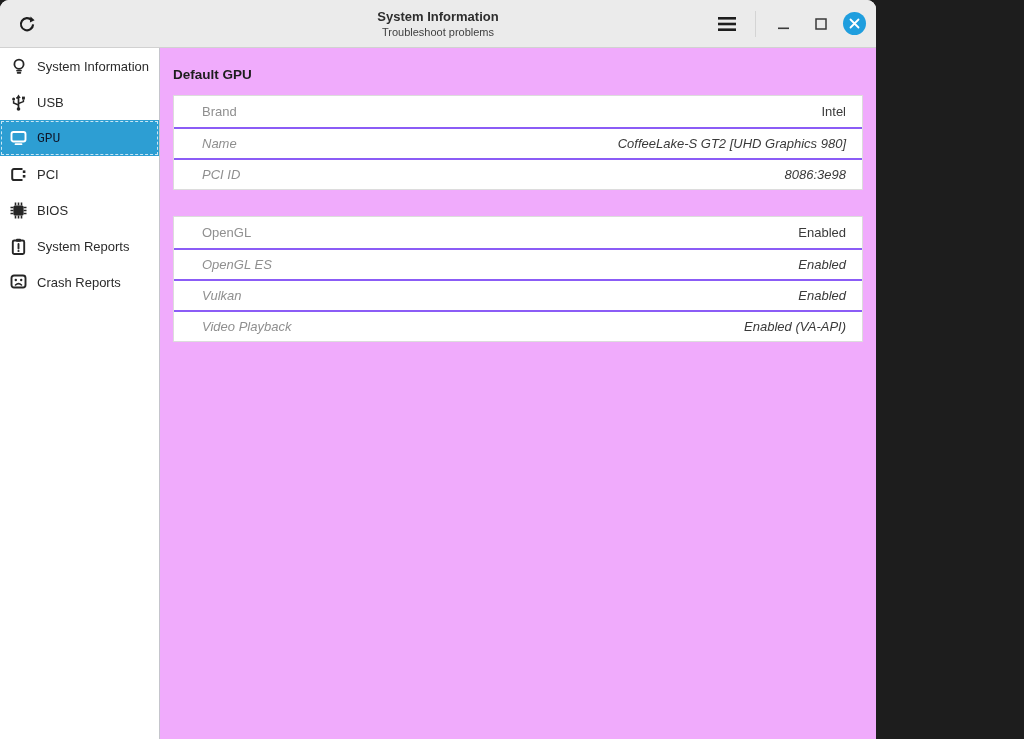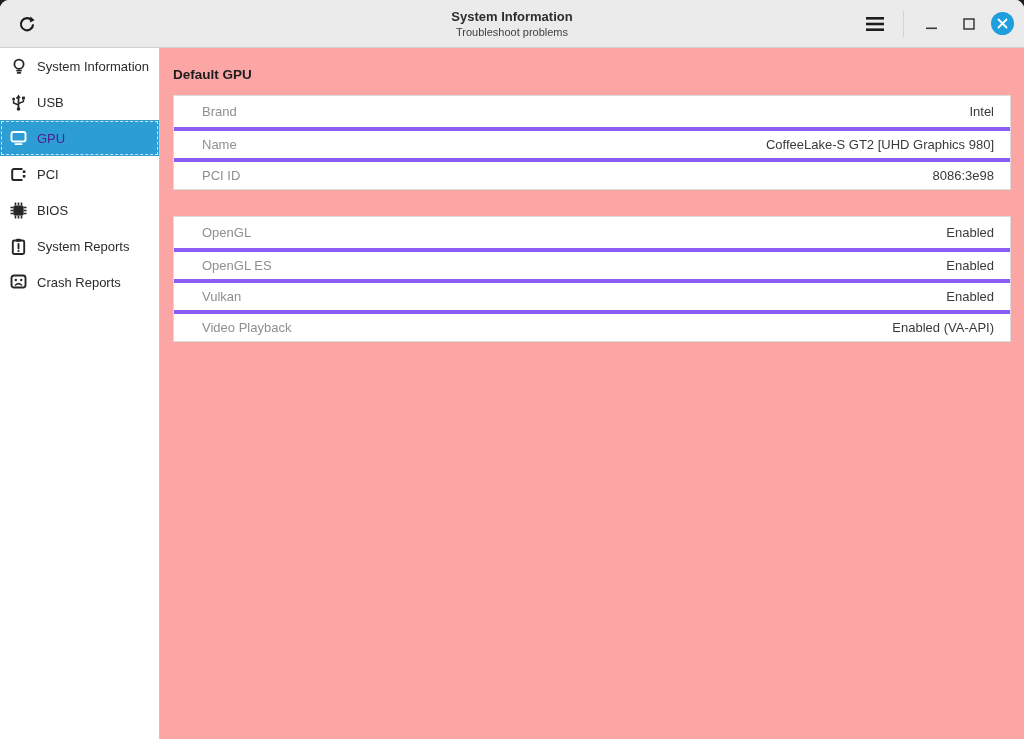--- a/index.html
+++ b/index.html
@@ -1,20 +1,20 @@
 <!DOCTYPE html>
 <html><head>
 <meta charset="utf-8">
 <style>
   * { margin: 0; padding: 0; box-sizing: border-box; }
   html, body { width: 1024px; height: 739px; background: #1d1d1d; }
   body { font-family: "Liberation Sans", "DejaVu Sans", sans-serif; }
 
   .window {
-    width: 1024px; height: 739px;
+    width: 876px; height: 739px;
     display: flex; flex-direction: column;
     border-radius: 9px 9px 0 0;
     overflow: hidden;
     background: #f8f8f8;
   }
 
   
   .titlebar {
     position: relative;
     height: 48px; flex: 0 0 48px;
@@ -52,38 +52,38 @@
     background: #ffffff;
     border-right: 1px solid #c5c5cc;
   }
   .side-item {
     height: 36px; display: flex; align-items: center;
     padding-left: 10px; gap: 10px;
     font-size: 13px; color: #2b2b2b; cursor: pointer;
     position: relative;
   }
   .side-item .icon { width: 17px; height: 17px; display: flex; align-items: center; justify-content: center; color: #262626; }
-  .side-item.selected { background: #2d9ed3; color: #4c1d95; }
+  .side-item.selected { background: #2d9ed3; color: #0f172a; font-family: Liberation Mono, monospace; }
   .side-item.selected .icon { color: #ffffff; }
   .side-item.selected::after {
     content: ""; position: absolute; inset: 1px;
     border: 1px dashed rgba(255,255,255,0.75);
   }
 
-  .content { flex: 1; padding: 19px 13px 0 13px; overflow: hidden; background: #fca5a5; }
+  .content { flex: 1; padding: 19px 13px 0 13px; overflow: hidden; background: #f0abfc; }
   .section-heading { font-size: 13.5px; font-weight: bold; color: #1d1d1d; margin-bottom: 13px; }
   .info-table {
     background: #ffffff; border: 1px solid #dcdcdc;
     margin-bottom: 26px;
   }
   .info-row {
     height: 31px; display: flex; align-items: center; justify-content: space-between;
     padding: 0 16px 0 28px;
   }
-  .info-row + .info-row { border-top: 4px solid #8b5cf6; }
+  .info-row + .info-row { border-top: 2px solid #8b5cf6; font-style: italic; }
   .info-label { font-size: 13px; color: #8f8f8f; }
   .info-value { font-size: 13px; color: #3a3a3a; }
 
   svg { display: block; }
 </style>
 </head>
 <body>
 
 <div class="window">
 

